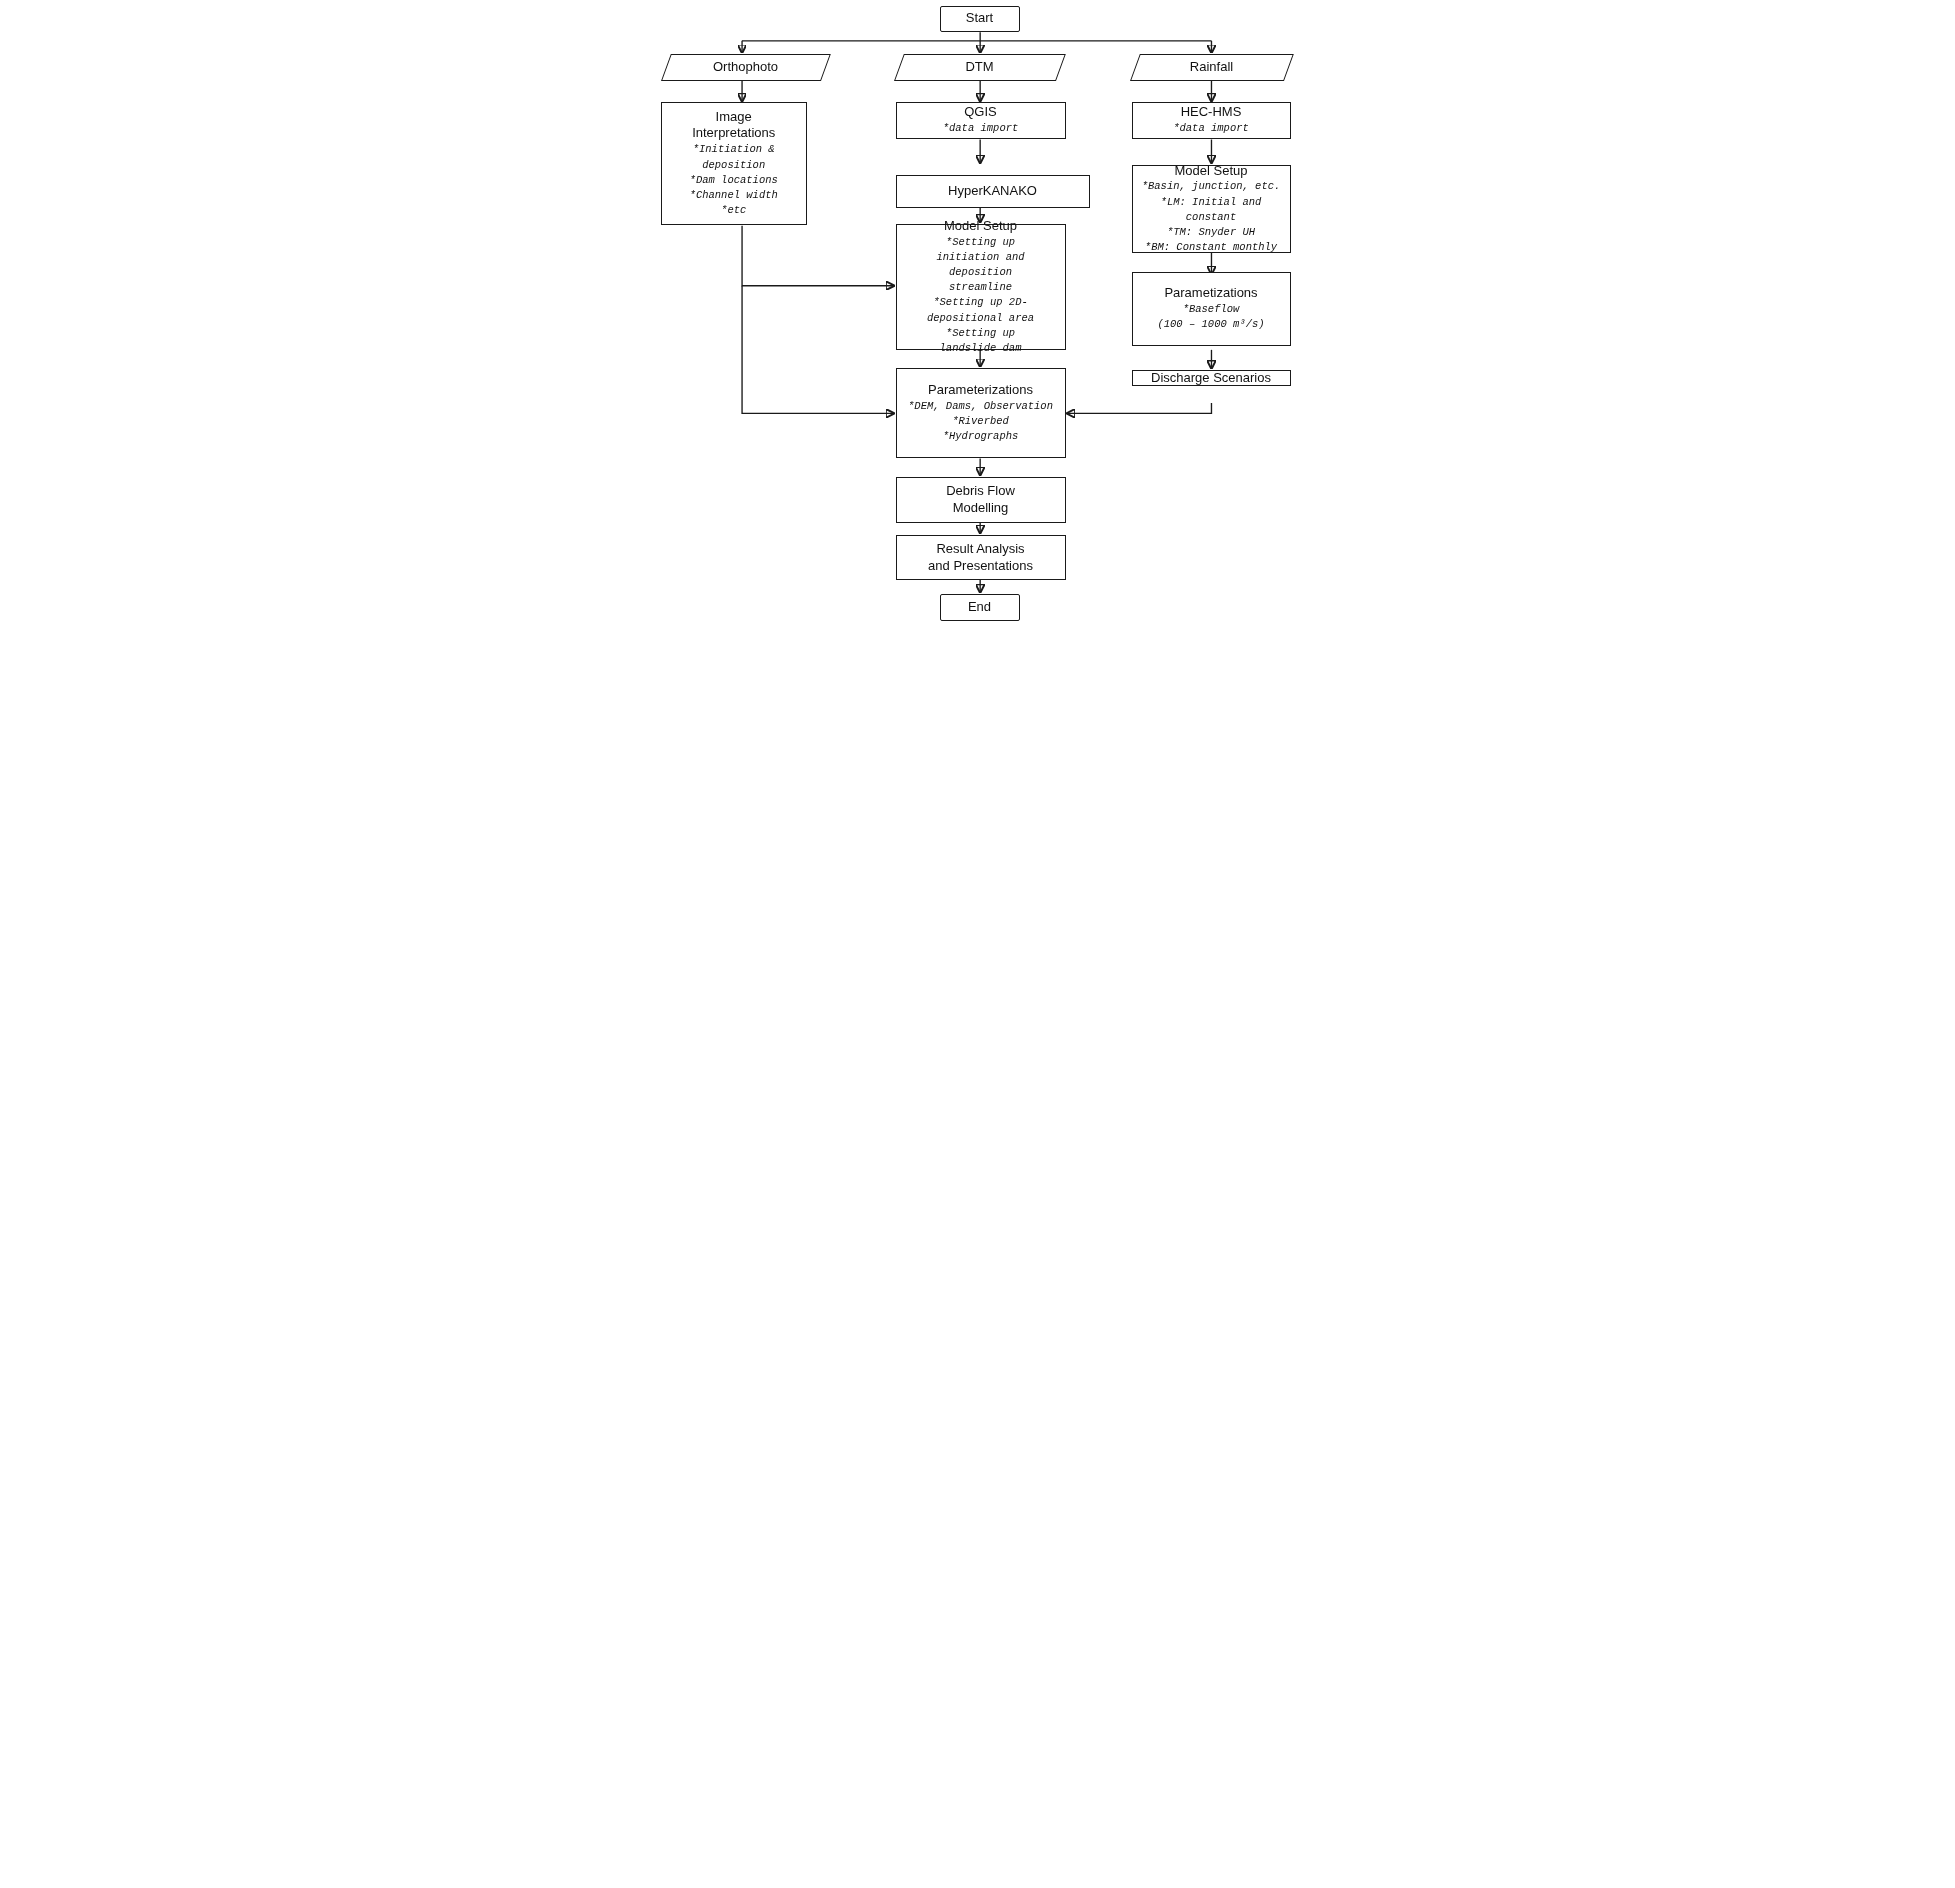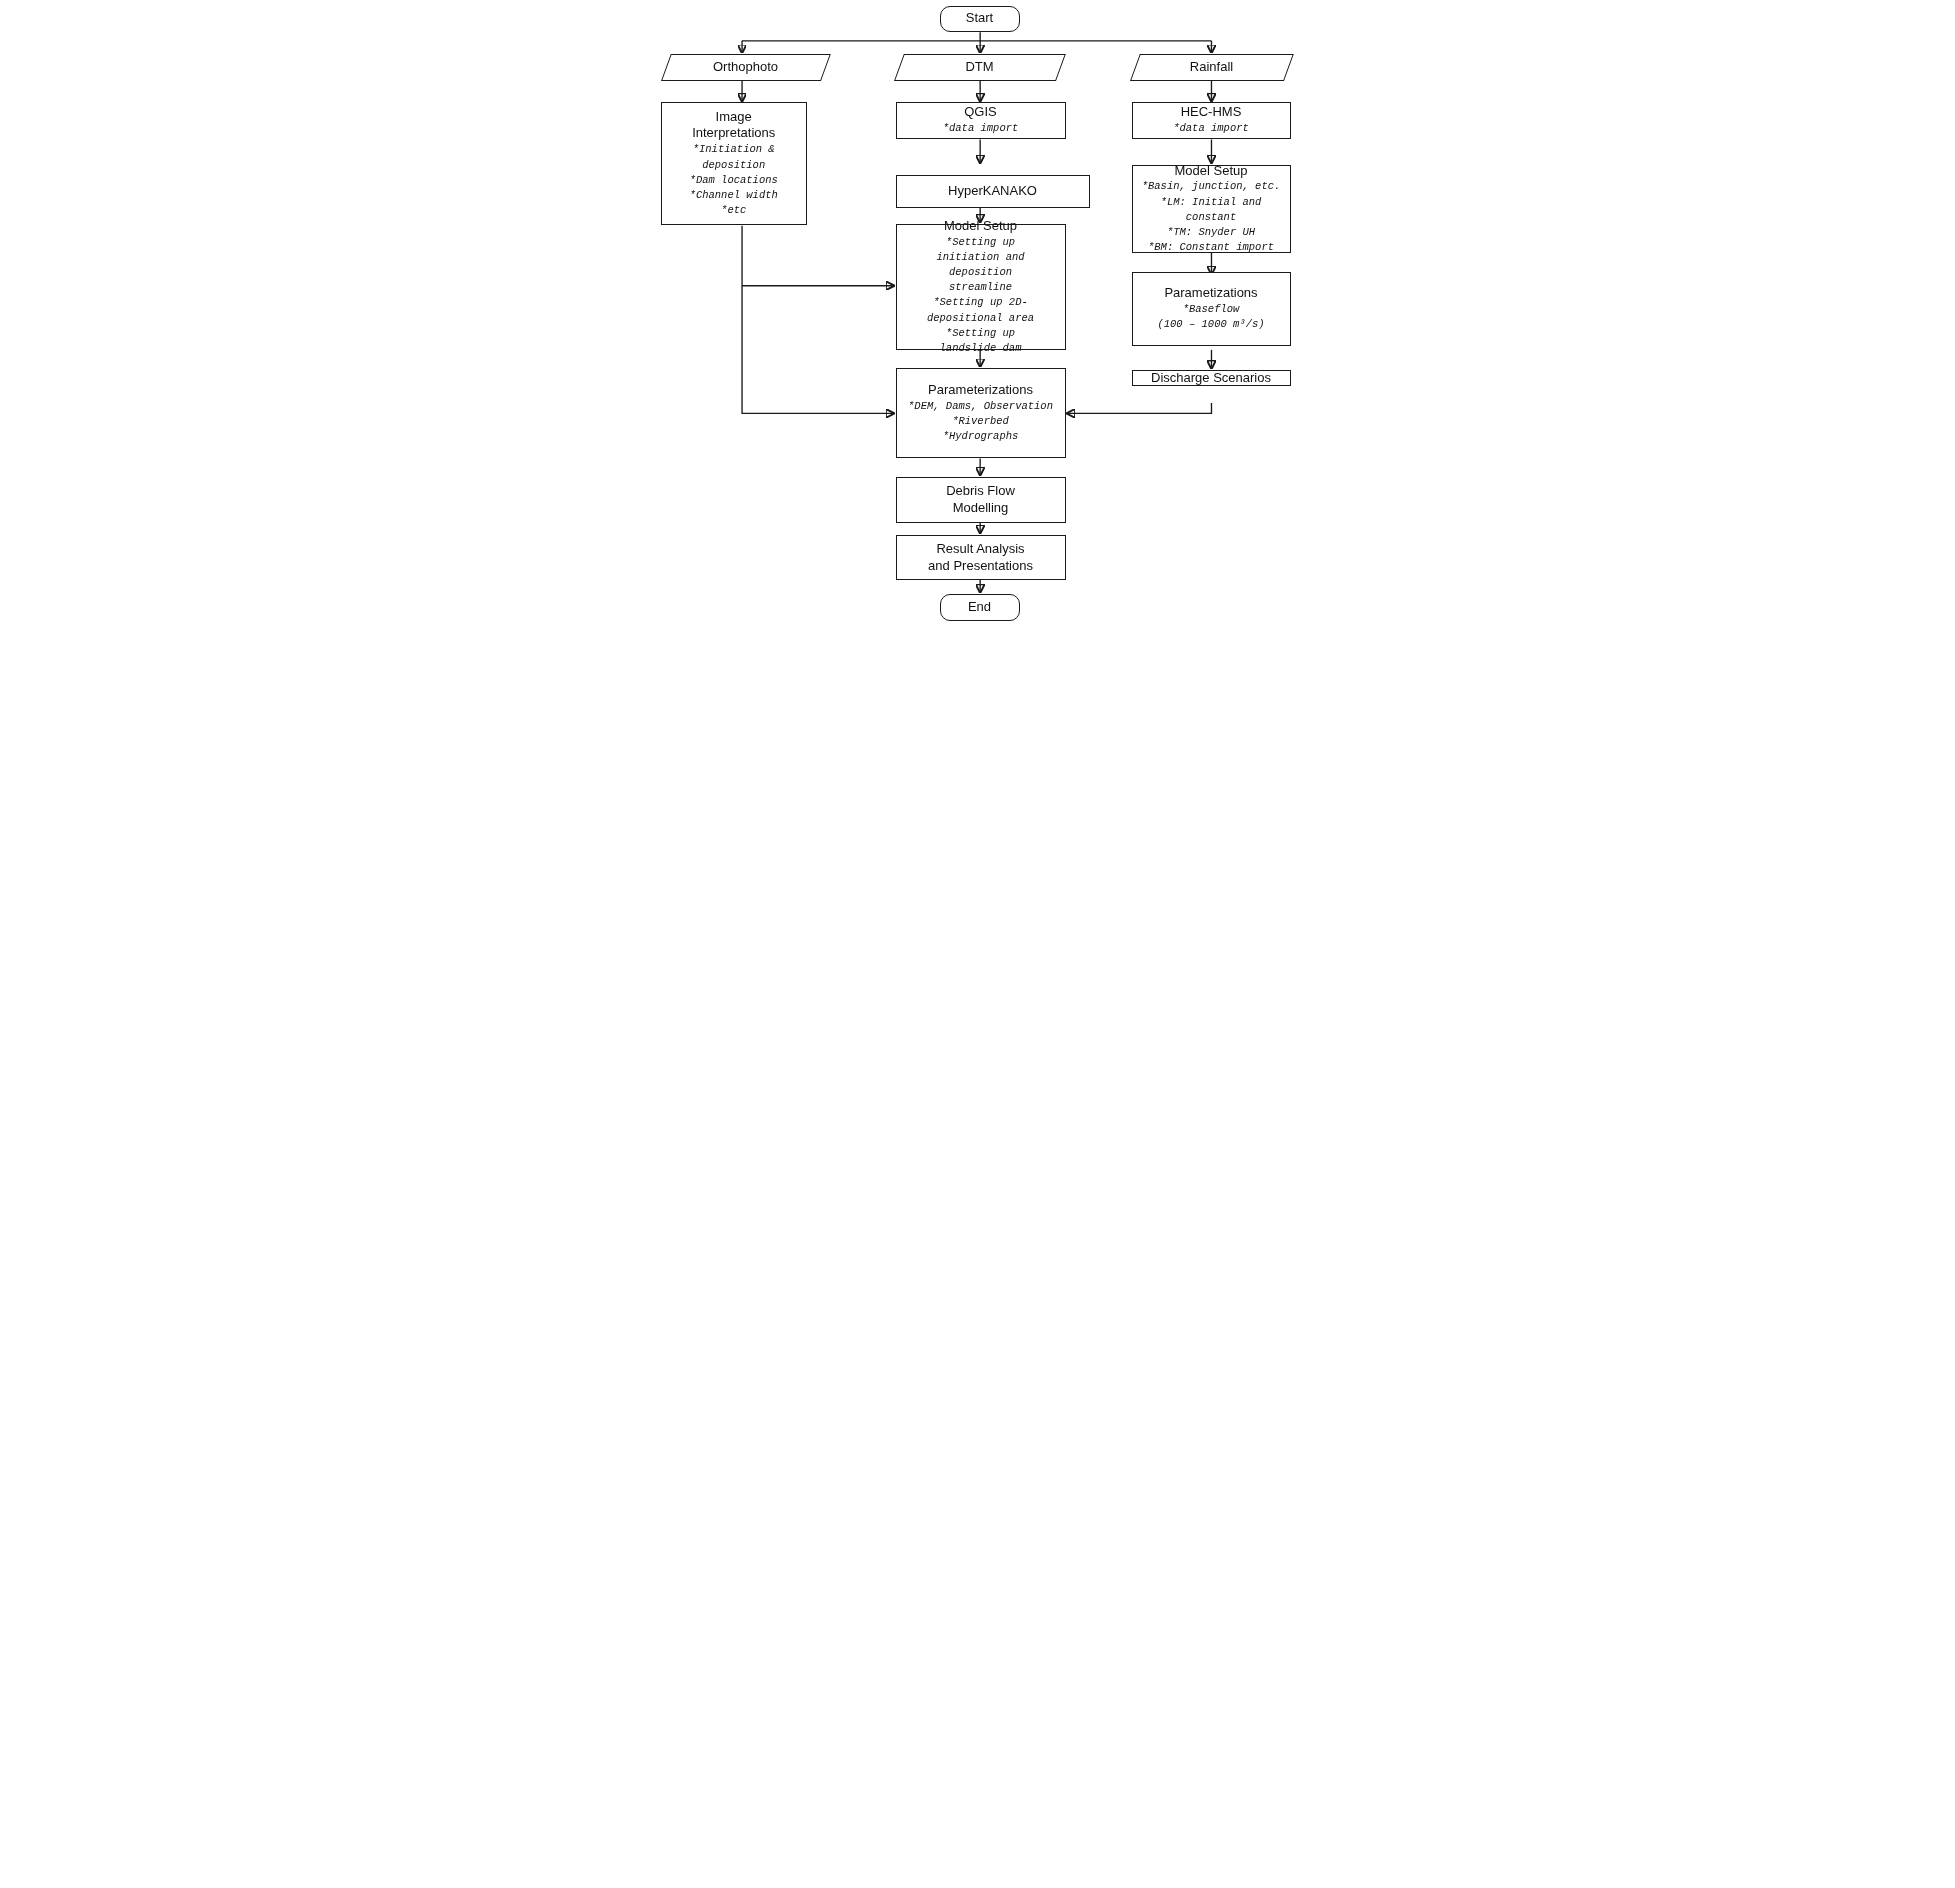--- a/index.html
+++ b/index.html
@@ -31,21 +31,21 @@
     position: absolute;
     display: flex;
     flex-direction: column;
     align-items: center;
     justify-content: center;
     text-align: center;
     background: var(--background, #ffffff);
     z-index: 2;
   }
   .box { border: 1.5px solid var(--line, #1a1a1a); }
-  .terminal { border: 1.5px solid var(--line, #1a1a1a); border-radius: 10px; }
+  .terminal { border: 1.5px solid var(--line, #1a1a1a); border-radius: 2px; }
   .para { background: transparent; border: none; }
   .para-skew {
     position: absolute;
     inset: 0;
     border: 1.5px solid var(--line, #1a1a1a);
     transform: skewX(-20deg);
     background: var(--background, #ffffff);
   }
   .para .label { position: relative; z-index: 1; }
   .title {
@@ -174,21 +174,21 @@
         <div class="detail">*data import</div>
       </div>
   </div>
 
   <div class="node box pad-sm" style="left:480px;top:165px;width:159px;height:88px">
     <div class="title">Model Setup</div>
     <div class="details">
         <div class="detail">*Basin, junction, etc.</div>
         <div class="detail">*LM: Initial and constant</div>
         <div class="detail">*TM: Snyder UH</div>
-        <div class="detail">*BM: Constant import</div>
+        <div class="detail">*BM: Constant monthly</div>
       </div>
   </div>
 
   <div class="node box pad-sm" style="left:480px;top:272px;width:159px;height:74px">
     <div class="title">Parametizations</div>
     <div class="details">
         <div class="detail">*Baseflow</div>
         <div class="detail">(100 – 1000 m³/s)</div>
       </div>
   </div>

